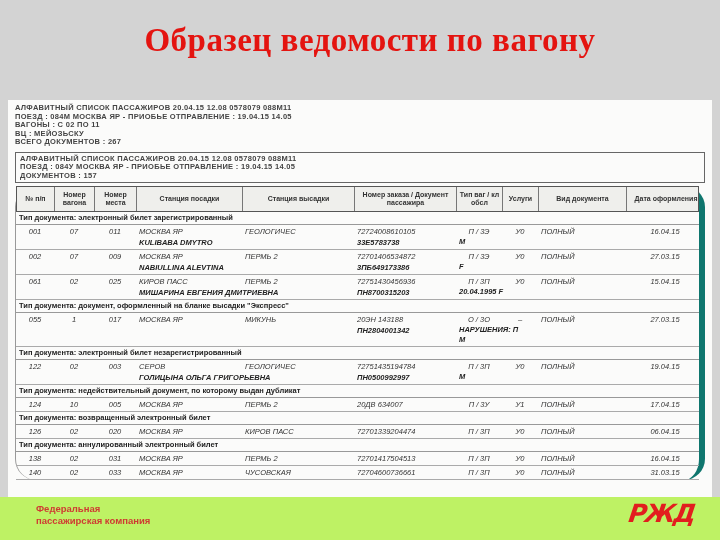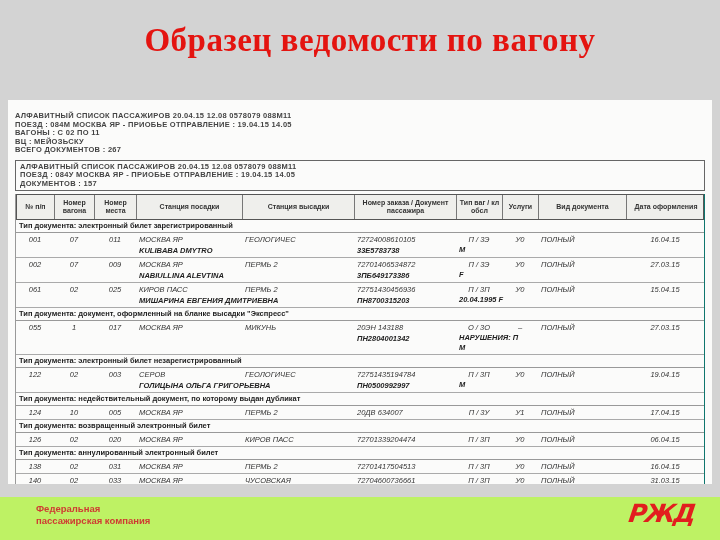--- a/index.html
+++ b/index.html
@@ -7,29 +7,29 @@
     position:relative;width:720px;height:540px;overflow:hidden;
     background:#d3d3d3;font-family:"Liberation Sans",sans-serif;
   }
   .title{
     position:absolute;top:22px;left:0;width:100%;text-align:center;
     font-family:"Liberation Serif",serif;font-weight:bold;
     font-size:33px;color:#e41410;letter-spacing:0.5px;margin-left:10px;
   }
   
   .scan{
-    position:absolute;left:8px;top:100px;width:704px;height:384px;
-    background:#fbfbfa;box-sizing:border-box;padding:12px 7px;
+    position:absolute;left:8px;top:100px;width:704px;height:440px;
+    background:#fbfbfa;box-sizing:border-box;padding:4px 7px;
     color:#3a3a3a;overflow:hidden;
   }
   .scanline{font-size:7.5px;line-height:8.5px;font-weight:bold;color:#444;letter-spacing:0.3px;white-space:nowrap;}
   .block1{margin-bottom:5px;}
   .block2{border:1px solid #666;padding:2px 4px;margin-bottom:3px;}
   
-  .ptable{border-left:1px solid #999;border-right:1px solid #0f766e;}
+  .ptable{border-left:1px solid #999;border-right:6px solid #0f766e;border-radius:21px;}
   .grid10{display:grid;grid-template-columns:38px 40px 42px 106px 112px 102px 46px 36px 88px 78px;}
   .thead{border:1px solid #555;background:#efefec;}
   .th{
     font-size:7px;line-height:8px;font-weight:bold;text-align:center;color:#333;
     padding:4px 2px;border-right:1px solid #777;display:flex;align-items:center;justify-content:center;
   }
   .th:last-child{border-right:none;}
   .section-label{
     font-size:7.5px;line-height:10px;font-weight:bold;color:#222;
     border-bottom:1px solid #999;padding:1px 3px;white-space:nowrap;

